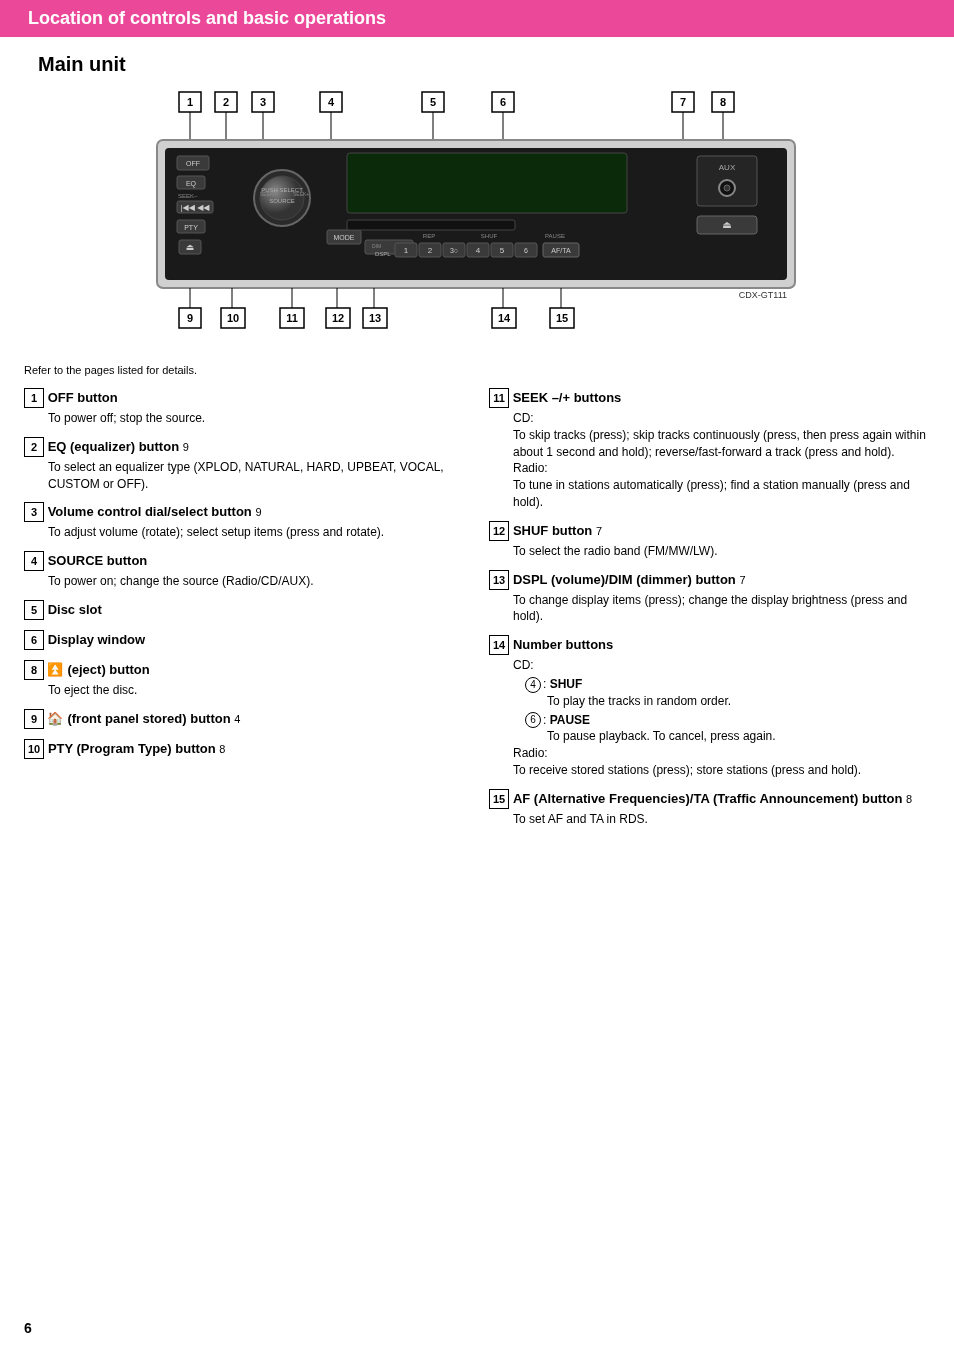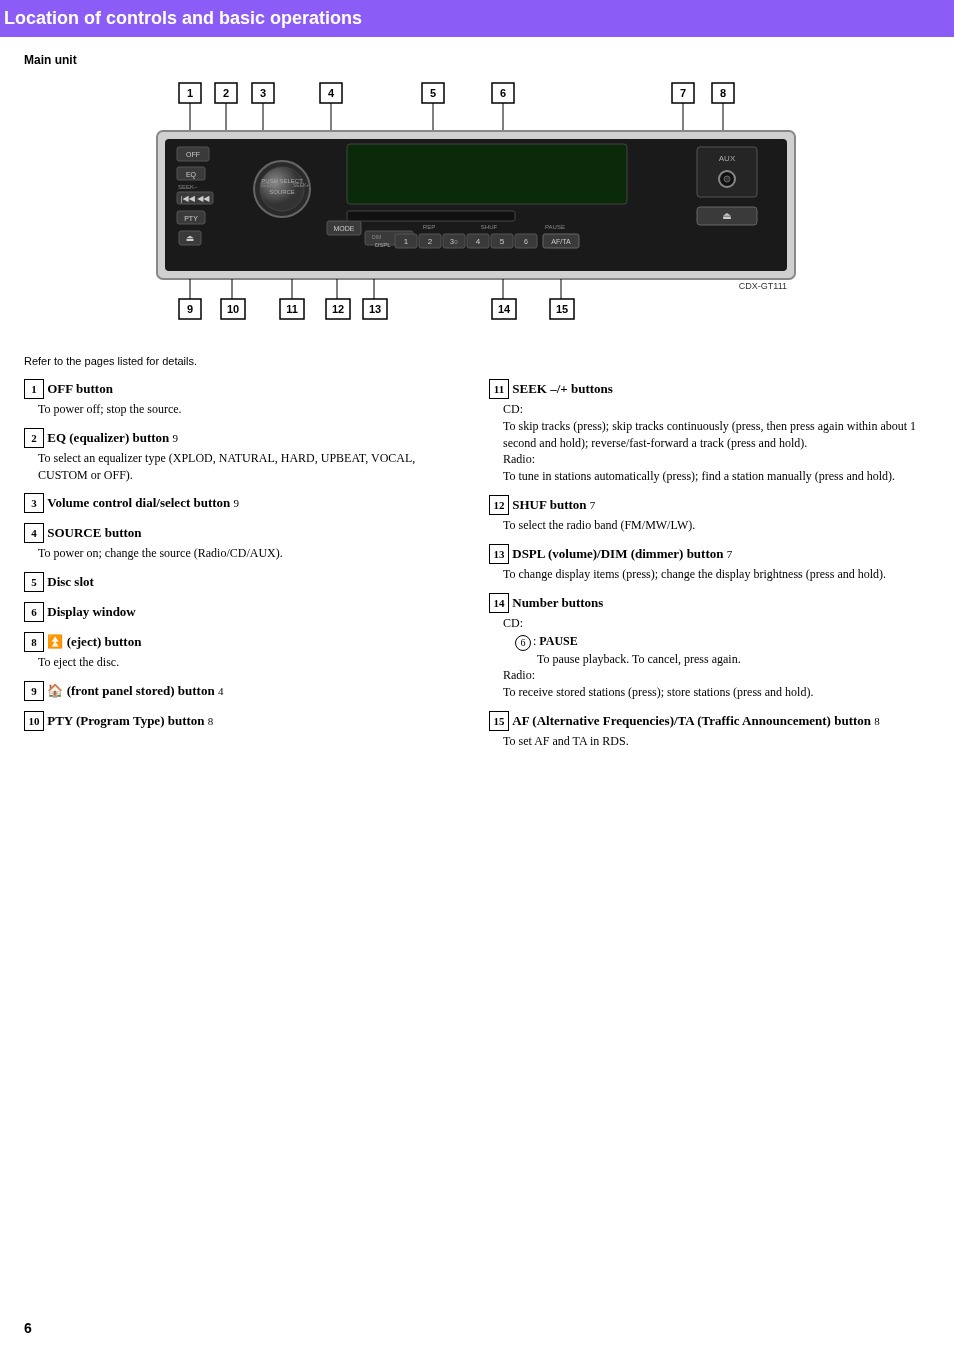--- a/index.html
+++ b/index.html
@@ -6,66 +6,66 @@
     body {
       font-family: Arial, Helvetica, sans-serif;
       font-size: 13px;
       background: #fff;
       color: #000;
       width: 954px;
       min-height: 1352px;
     }
 
     .header-bar {
-      background: #8b5cf6;
+      background: #ec4899;
       color: #fff;
-      padding: 8px 4px;
+      padding: 8px 28px;
       font-size: 18px;
       font-weight: bold;
     }
 
     .content {
       padding: 16px 24px;
     }
 
     .section-title {
-      font-size: 12px;
+      font-size: 20px;
       font-weight: bold;
       margin-bottom: 12px;
+      margin-left: 14px;
     }
 
     
     .descriptions {
       display: flex;
       gap: 24px;
       margin-top: 4px;
     }
 
     .desc-col {
       flex: 1;
-      font-family: Liberation Serif, serif;
     }
 
     .desc-item {
       margin-bottom: 10px;
     }
 
     .desc-title {
       font-weight: bold;
       display: inline;
       font-size: 13px;
     }
 
     .desc-ref {
       font-size: 11px;
       display: inline;
     }
 
     .desc-body {
-      margin-left: 14px;
+      margin-left: 24px;
       font-size: 12px;
       line-height: 1.4;
       margin-top: 2px;
     }
 
     .sub-item {
       margin-left: 12px;
       margin-top: 2px;
     }
 
@@ -289,20 +289,21 @@
         <span class="callout-box">2</span>
         <span class="desc-title">EQ (equalizer) button</span>
         <span class="desc-ref"> 9</span>
         <div class="desc-body">To select an equalizer type (XPLOD, NATURAL, HARD, UPBEAT, VOCAL, CUSTOM or OFF).</div>
       </div>
 
       <div class="desc-item">
         <span class="callout-box">3</span>
         <span class="desc-title">Volume control dial/select button</span>
         <span class="desc-ref"> 9</span>
+        <div class="desc-body">To adjust volume (rotate); select setup items (press and rotate).</div>
       </div>
 
       <div class="desc-item">
         <span class="callout-box">4</span>
         <span class="desc-title">SOURCE button</span>
         <div class="desc-body">To power on; change the source (Radio/CD/AUX).</div>
       </div>
 
       <div class="desc-item">
         <span class="callout-box">5</span>
@@ -361,20 +362,24 @@
         <span class="desc-ref"> 7</span>
         <div class="desc-body">To change display items (press); change the display brightness (press and hold).</div>
       </div>
 
       <div class="desc-item">
         <span class="callout-box">14</span>
         <span class="desc-title">Number buttons</span>
         <div class="desc-body">
           CD:<br>
           <div class="sub-item">
+            <span class="circle-num">4</span>: <span class="sub-label">SHUF</span><br>
+            <span style="margin-left:22px;">To play the tracks in random order.</span>
+          </div>
+          <div class="sub-item">
             <span class="circle-num">6</span>: <span class="sub-label">PAUSE</span><br>
             <span style="margin-left:22px;">To pause playback. To cancel, press again.</span>
           </div>
           Radio:<br>
           To receive stored stations (press); store stations (press and hold).
         </div>
       </div>
 
       <div class="desc-item">
         <span class="callout-box">15</span>

